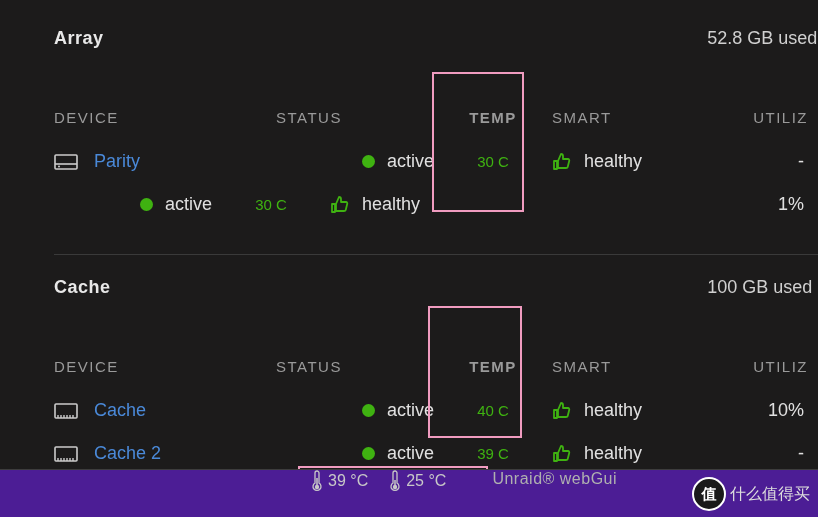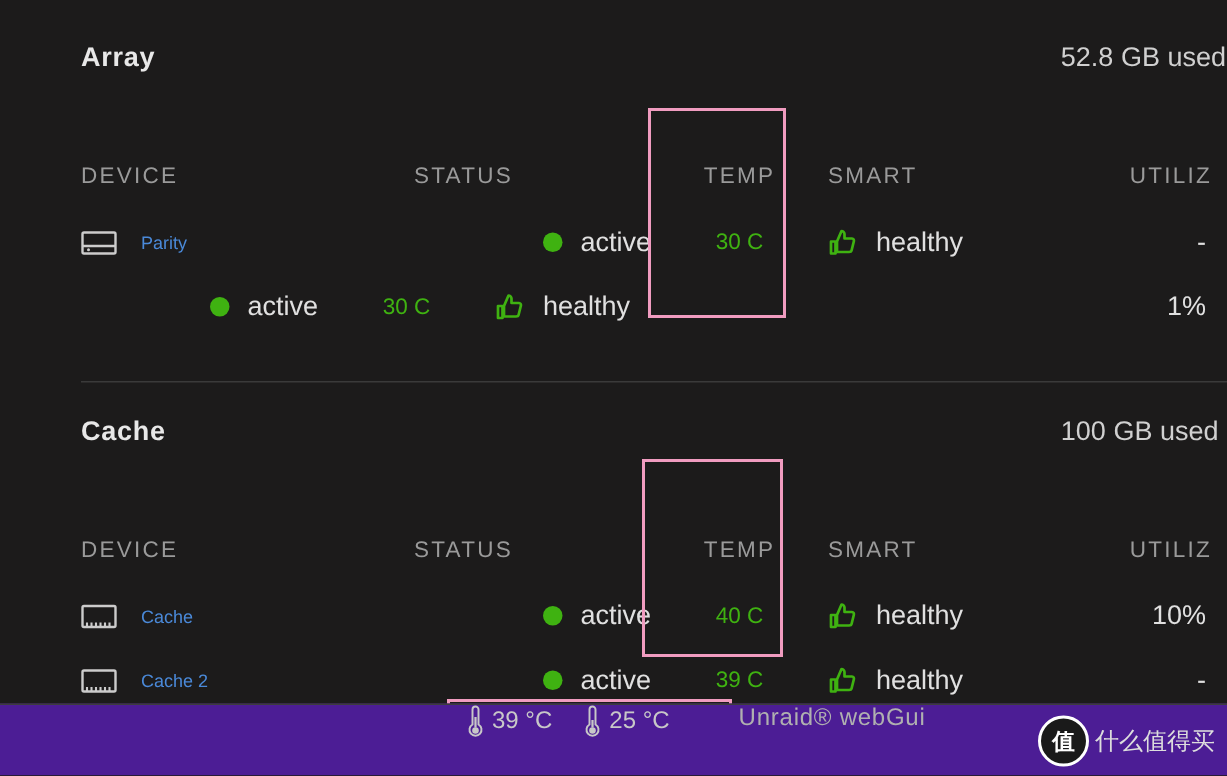--- a/index.html
+++ b/index.html
@@ -33,32 +33,32 @@
 }
 .cols-header {
   display: flex;
   margin-top: 60px;
   font-size: 15px;
   letter-spacing: 1.5px;
   color: #9a9a9a;
 }
 .col-device { width: 222px; }
 .col-status { width: 158px; }
-.col-temp { width: 118px; text-align: center; }
+.col-temp { width: 118px; text-align: center; font-weight: bold; }
 .col-smart { width: 196px; }
 .col-util { flex: 1; text-align: right; padding-right: 10px; white-space: nowrap; }
 .row {
   display: flex;
   align-items: center;
   height: 43px;
   font-size: 18px;
 }
 .rows { margin-top: 14px; }
 .device-cell { width: 222px; display: flex; align-items: center; gap: 16px; }
-.device-name { color: #4a89d8; font-size: 12px; }
+.device-name { color: #4a89d8; font-size: 18px; }
 .status-cell { width: 158px; display: flex; align-items: center; gap: 12px; justify-content: flex-end; }
 .dot { width: 13px; height: 13px; border-radius: 50%; background: #3fb211; }
 .status-text { color: #e0e0e0; }
 .temp-cell { width: 118px; text-align: center; color: #3fb211; font-size: 15px; }
 .smart-cell { width: 196px; display: flex; align-items: center; gap: 12px; }
 .smart-text { color: #e0e0e0; }
 .util-cell { flex: 1; text-align: right; padding-right: 14px; color: #e0e0e0; }
 .divider { border: none; border-top: 1px solid #3a3a3a; margin: 28px 0 22px 0; }
 .temp-highlight {
   position: absolute;

